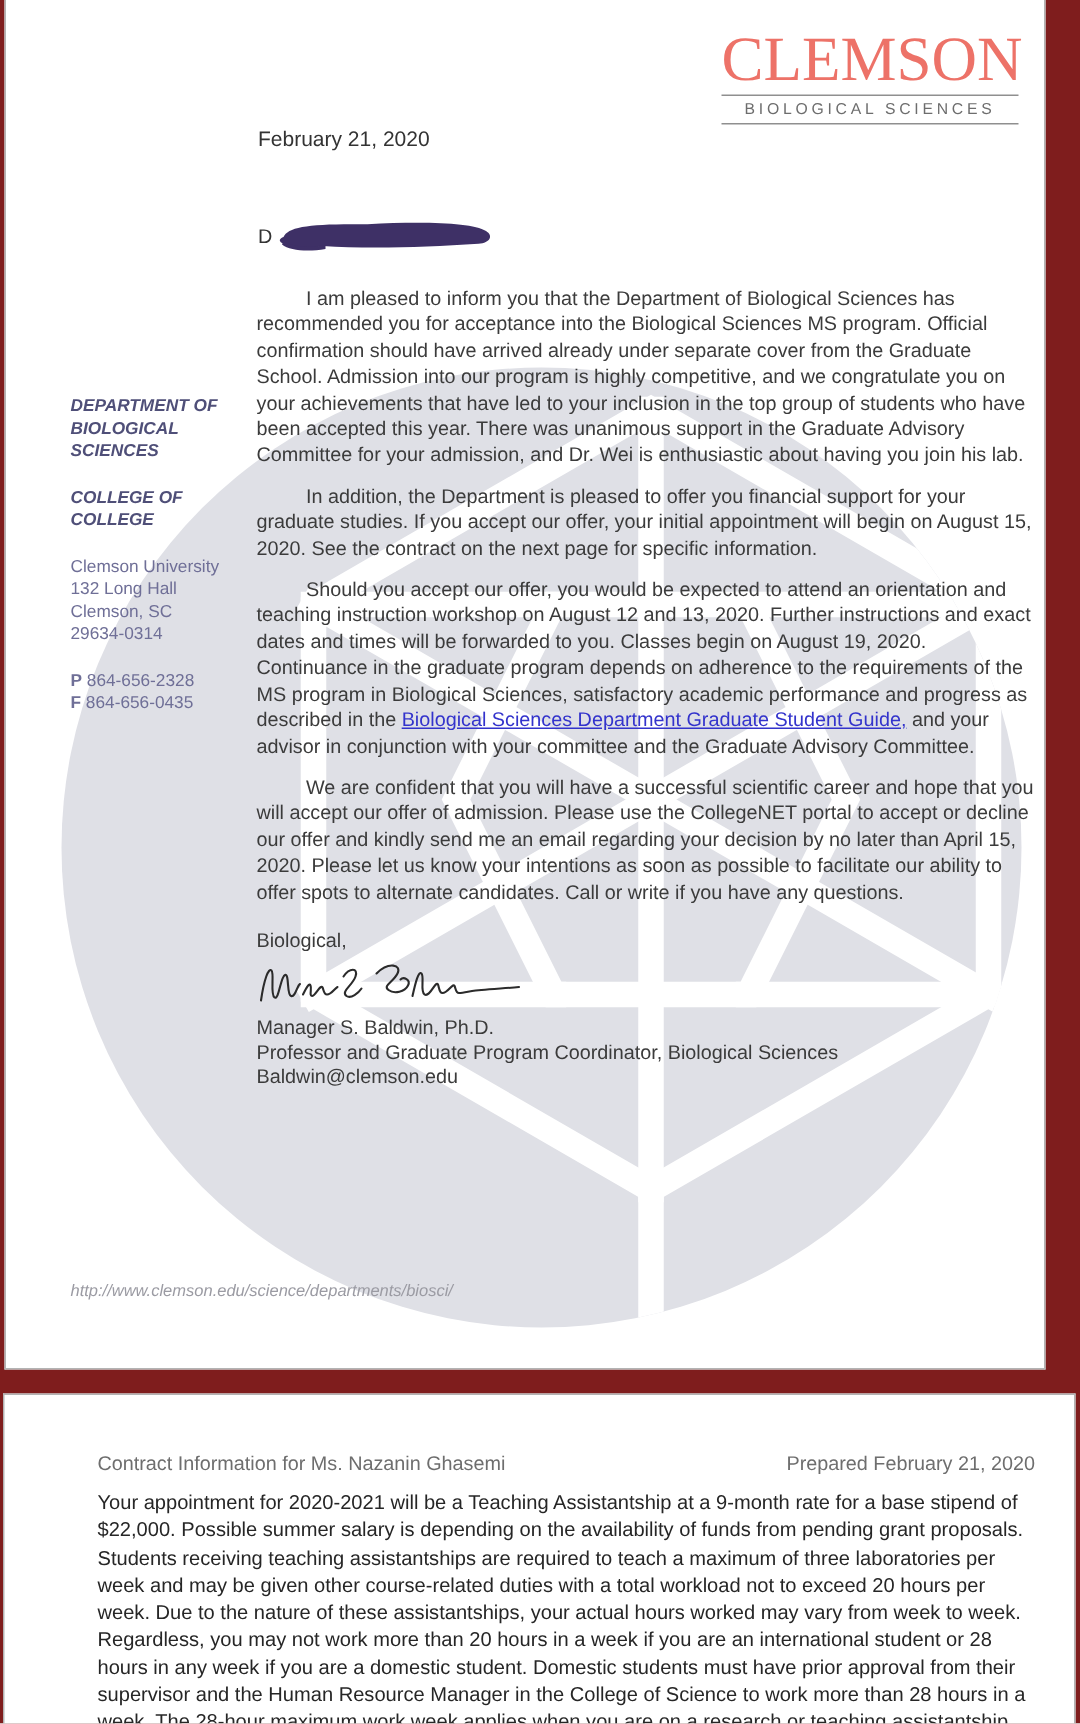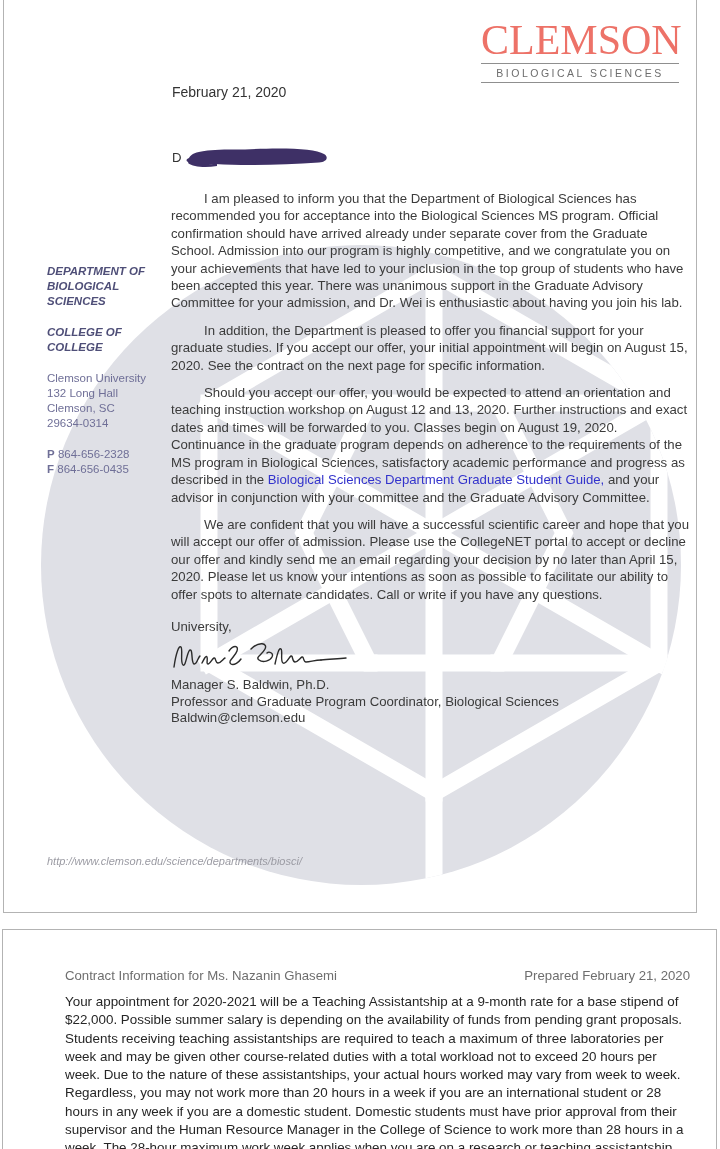--- a/index.html
+++ b/index.html
@@ -1,19 +1,19 @@
 <!DOCTYPE html>
 <html><head>
 <meta charset="utf-8">
 <style>
   * { margin:0; padding:0; box-sizing:border-box; }
   html,body { background:#e9e9e9; }
   .viewport {
     position:relative; width:720px; height:1149px; overflow:hidden;
-    background:#ffffff; font-family:"Liberation Sans", sans-serif;
+    background:#7f1d1d; font-family:"Liberation Sans", sans-serif;
   }
   .page {
     position:absolute; background:#ffffff; border:1px solid #b3b3b3;
   }
   .page1 { left:3px; top:0; width:694px; height:913px; border-top:none; overflow:hidden; }
   .page2 { left:2px; top:929px; width:715px; height:221px; border-bottom:none; overflow:hidden; }
 
   .watermark { position:absolute; left:0; top:218px; width:694px; height:695px; }
 
   .logo { position:absolute; left:477px; top:18px; width:198px; }
@@ -32,21 +32,21 @@
   .salutation { position:absolute; left:168px; top:144px; height:26px; display:flex; align-items:center; }
   .salutation .letter { font-size:13.2px; color:#333333; margin-right:1px; }
 
   .sidebar { position:absolute; left:43px; top:264px; width:132px; font-size:11.5px; line-height:15px; color:#6f6f97; }
   .sb-head { font-weight:bold; color:#4f4f78;font-style:italic; }
   .sb-gap { height:16px; }
   .sb-label { font-weight:bold; }
 
   .letter-body { position:absolute; left:167px; top:190px; width:523px; font-size:13.2px; line-height:17.4px; color:#3b3b3b; }
   .letter-body p { margin:0 0 10px 0; text-indent:33px; }
-  .doclink { color:#3333cc; cursor:pointer; }
+  .doclink { color:#3333cc; text-decoration:underline; cursor:pointer; }
   .closing { margin-top:15px; }
   .sig-svg { display:block; margin:4px 0 2px 0; }
   .sig-line { line-height:16.2px; }
 
   .footer-url { position:absolute; left:43px; top:855px; font-size:11px; font-style:italic; color:#9b9ba3; }
 
   .p2-inner { padding:38px 26px 0 62px; }
   .p2-header { display:flex; justify-content:space-between; font-size:13.2px; color:#6e6e6e; margin-bottom:10px; }
   .p2-body { font-size:13.4px; line-height:18.3px; color:#262626; text-align:left; }
 </style>
@@ -111,21 +111,21 @@
       <div><span class="sb-label">P</span> <span>864-656-2328</span></div>
       <div><span class="sb-label">F</span> <span>864-656-0435</span></div>
     </div>
 
     <div class="letter-body">
       <p>I am pleased to inform you that the Department of Biological Sciences has recommended you for acceptance into the Biological Sciences MS program. Official confirmation should have arrived already under separate cover from the Graduate School. Admission into our program is highly competitive, and we congratulate you on your achievements that have led to your inclusion in the top group of students who have been accepted this year. There was unanimous support in the Graduate Advisory Committee for your admission, and Dr. Wei is enthusiastic about having you join his lab.</p>
       <p>In addition, the Department is pleased to offer you financial support for your graduate studies. If you accept our offer, your initial appointment will begin on August 15, 2020. See the contract on the next page for specific information.</p>
       <p><span>Should you accept our offer, you would be expected to attend an orientation and teaching instruction workshop on August 12 and 13, 2020. Further instructions and exact dates and times will be forwarded to you. Classes begin on August 19, 2020. Continuance in the graduate program depends on adherence to the requirements of the MS program in Biological Sciences, satisfactory academic performance and progress as described in the </span><span class="doclink">Biological Sciences Department Graduate Student Guide,</span><span> and your advisor in conjunction with your committee and the Graduate Advisory Committee.</span></p>
       <p>We are confident that you will have a successful scientific career and hope that you will accept our offer of admission. Please use the CollegeNET portal to accept or decline our offer and kindly send me an email regarding your decision by no later than April 15, 2020. Please let us know your intentions as soon as possible to facilitate our ability to offer spots to alternate candidates. Call or write if you have any questions.</p>
 
-      <div class="closing">University,</div>
+      <div class="closing">Biological,</div>
 
       <svg class="sig-svg" width="178" height="36" viewBox="0 0 178 36">
         <g stroke="#2b2b2b" stroke-width="1.4" fill="none" stroke-linecap="round" stroke-linejoin="round">
           <path d="M3 28 C5 14 8 6 10 8 C12 10 9 24 12 26 C15 28 16 12 19 11 C22 10 20 24 23 25 C26 26 27 18 29 17"></path>
           <path d="M31 24 C33 20 35 16 36 18 C37 20 35 25 37 25 C39 25 41 20 43 19 C45 18 44 24 47 24 C50 24 52 20 54 19"></path>
           <path d="M58 12 C62 6 68 6 66 12 C64 18 56 22 60 25 C63 27 68 23 70 20"></path>
           <path d="M80 10 C88 2 97 4 94 10 C91 16 84 18 88 21 C92 24 99 22 101 18 C103 14 98 12 96 14"></path>
           <path d="M104 25 C106 16 108 8 110 10 C112 12 109 22 112 24 C115 26 118 18 120 17 C122 16 121 23 124 23 C127 23 129 19 131 18 C133 17 132 23 135 23 C139 23 144 21 150 21"></path>
           <path d="M150 21 C158 20 166 20 175 19"></path>
         </g>

